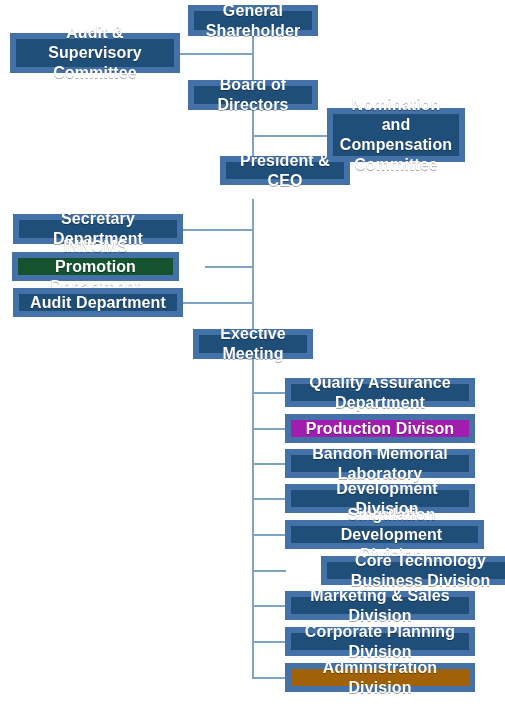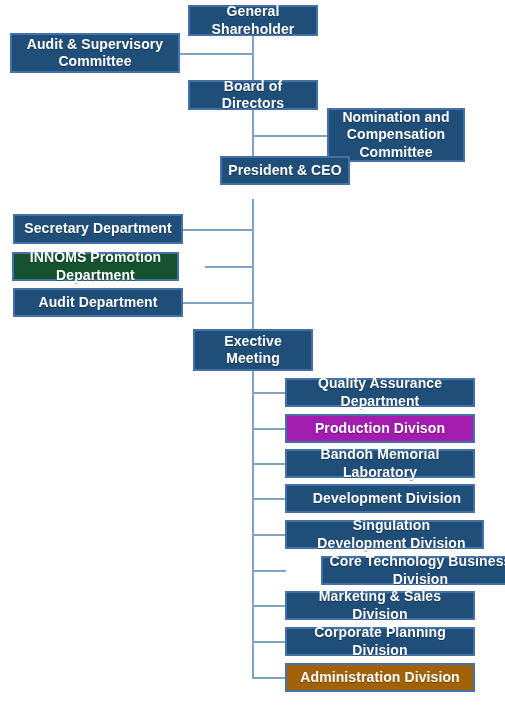--- a/index.html
+++ b/index.html
@@ -15,24 +15,24 @@
     position: relative;
     width: 505px;
     height: 719px;
     background: #ffffff;
     overflow: hidden;
   }
   .node {
     position: absolute;
     box-sizing: border-box;
     background: #1F4E79;
-    border: 2px solid #22c55e;
+    border: 6px solid #22c55e;
     color: #ffffff;
     font-weight: bold;
-    font-size: 14px;
+    font-size: 16px;
     line-height: 1.25;
     letter-spacing: 0.1px;
     text-align: center;
     display: flex;
     align-items: center;
     justify-content: center;
     padding: 2px 6px;
     text-shadow: 0 1px 0 rgba(0,0,0,0.35);
     z-index: 3;
   }
@@ -94,21 +94,21 @@
       </div>
       <div class="node" style="left: 13px; top: 214px; width: 170px; height: 30px; background: rgb(31, 78, 121); border-color: rgb(68, 114, 168); color: rgb(255, 255, 255);">
         <span class="node-label">Secretary Department</span>
       </div>
       <div class="node" style="left: 12px; top: 252px; width: 167px; height: 29px; background: #14532d; border-color: rgb(68, 114, 168); color: rgb(255, 255, 255);">
         <span class="node-label">INNOMS Promotion Department</span>
       </div>
       <div class="node" style="left: 13px; top: 288px; width: 170px; height: 29px; background: rgb(31, 78, 121); border-color: rgb(68, 114, 168); color: rgb(255, 255, 255);">
         <span class="node-label">Audit Department</span>
       </div>
-      <div class="node" style="left: 193px; top: 329px; width: 120px; height: 42px; background: rgb(31, 78, 121); border-color: rgb(68, 114, 168); color: rgb(255, 255, 255);">
+      <div class="node" style="left: 193px; top: 329px; width: 120px; height: 30px; background: rgb(31, 78, 121); border-color: rgb(68, 114, 168); color: rgb(255, 255, 255);">
         <span class="node-label">Exective Meeting</span>
       </div>
       <div class="node" style="left: 285px; top: 378px; width: 190px; height: 29px; background: rgb(31, 78, 121); border-color: rgb(68, 114, 168); color: rgb(255, 255, 255);">
         <span class="node-label">Quality Assurance Department</span>
       </div>
       <div class="node" style="left: 285px; top: 414px; width: 190px; height: 29px; background: #a21caf; border-color: rgb(68, 114, 168); color: rgb(255, 255, 255);">
         <span class="node-label">Production Divison</span>
       </div>
       <div class="node" style="left: 285px; top: 449px; width: 190px; height: 29px; background: rgb(31, 78, 121); border-color: rgb(68, 114, 168); color: rgb(255, 255, 255);">
         <span class="node-label">Bandoh Memorial Laboratory</span>

